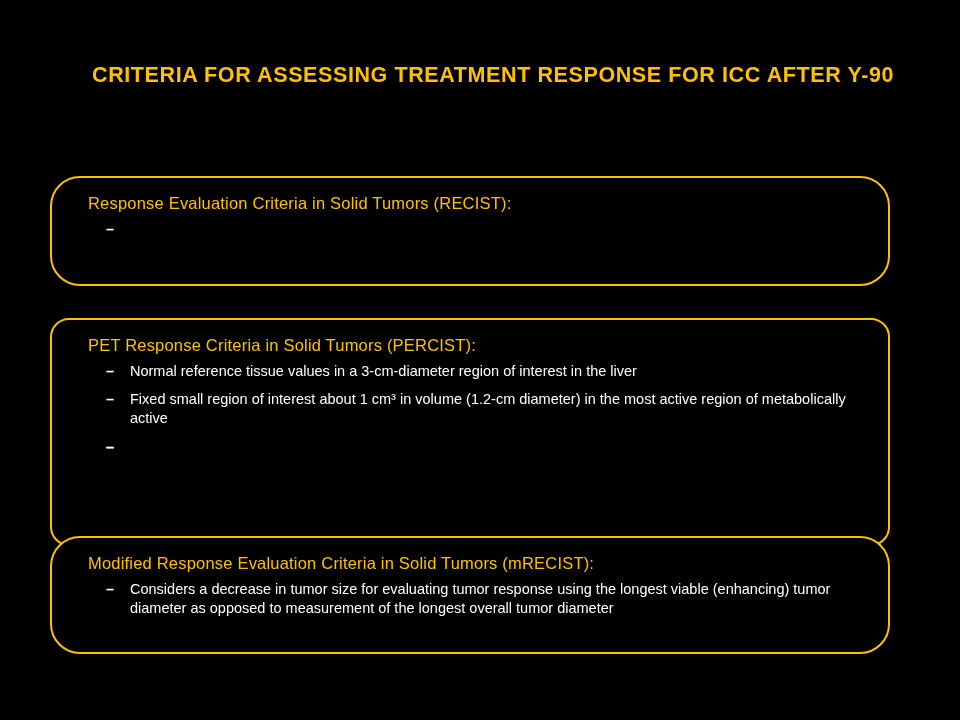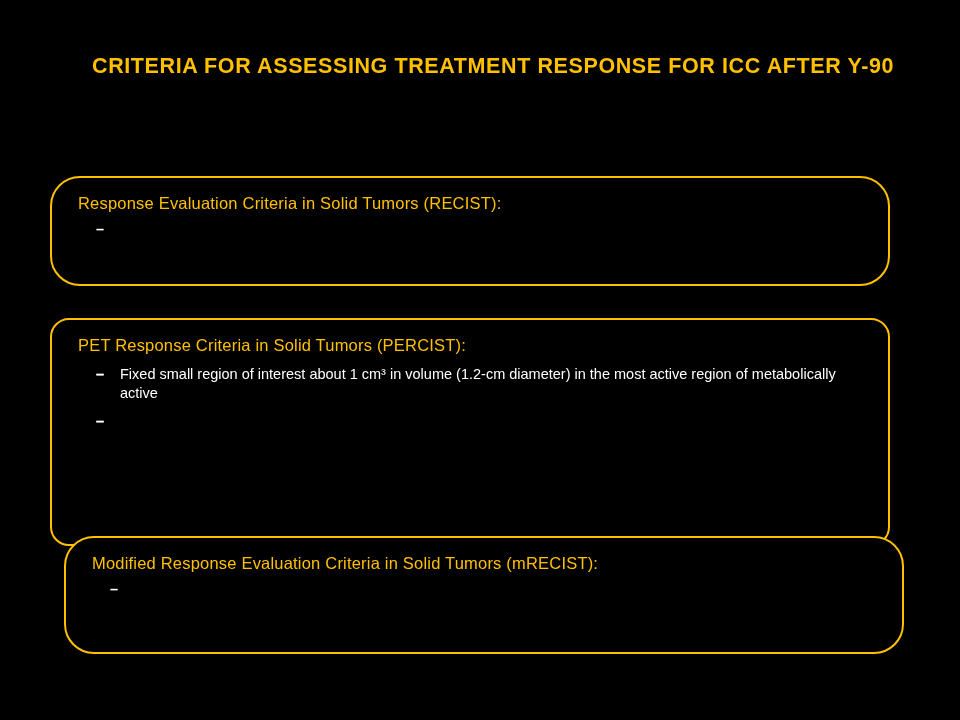--- a/index.html
+++ b/index.html
@@ -16,40 +16,40 @@
   }
   .slide {
     position: relative;
     width: 960px;
     height: 720px;
     background: #000000;
   }
   .slide-title {
     position: absolute;
     left: 92px;
-    top: 54px;
+    top: 63px;
     font-size: 21.5px;
     letter-spacing: 0.6px;
     color: #ffc000;
     font-weight: 600;
     white-space: nowrap;
   }
   .card {
     position: absolute;
     left: 50px;
     width: 840px;
     border: 2px solid #ffc000;
     border-radius: 30px;
     box-sizing: border-box;
     background: #000000;
-    padding: 16px 26px 14px 26px;
+    padding: 16px 26px 14px 36px;
   }
   #card-recist { top: 176px; height: 110px; }
   #card-percist { top: 318px; height: 228px; border-radius: 19px; }
-  #card-mrecist { top: 536px; height: 118px; margin-left: 14px; }
+  #card-mrecist { top: 536px; height: 118px; }
 
   .card-heading {
     color: #ffc000;
     font-size: 16.5px;
     line-height: 1.2;
     margin: 0 0 6px 0;
     letter-spacing: 0.2px;
   }
   .bullets {
     list-style: none;
@@ -87,36 +87,38 @@
         <span class="dash">–</span>
       </li>
     </ul>
   </div>
 
   <div class="card" id="card-percist">
     <p class="card-heading">PET Response Criteria in Solid Tumors (PERCIST):</p>
     <ul class="bullets">
       <li class="bullet">
         <span class="dash">–</span>
+        <span>Normal reference tissue values in a 3-cm-diameter region of interest in the liver</span>
       </li>
       <li class="bullet">
         <span class="dash">–</span>
         <span>Fixed small region of interest about 1 cm³ in volume (1.2-cm diameter) in the most active region of metabolically active</span>
       </li>
       <li class="bullet">
         <span class="dash">–</span>
       </li>
       <li class="bullet">
         <span class="dash">–</span>
       </li>
     </ul>
   </div>
 
   <div class="card" id="card-mrecist">
     <p class="card-heading">Modified Response Evaluation Criteria in Solid Tumors (mRECIST):</p>
     <ul class="bullets">
       <li class="bullet">
         <span class="dash">–</span>
+        <span>Considers a decrease in tumor size for evaluating tumor response using the longest viable (enhancing) tumor diameter as opposed to measurement of the longest overall tumor diameter</span>
       </li>
     </ul>
   </div>
 
 </div>
 
 </body></html>

